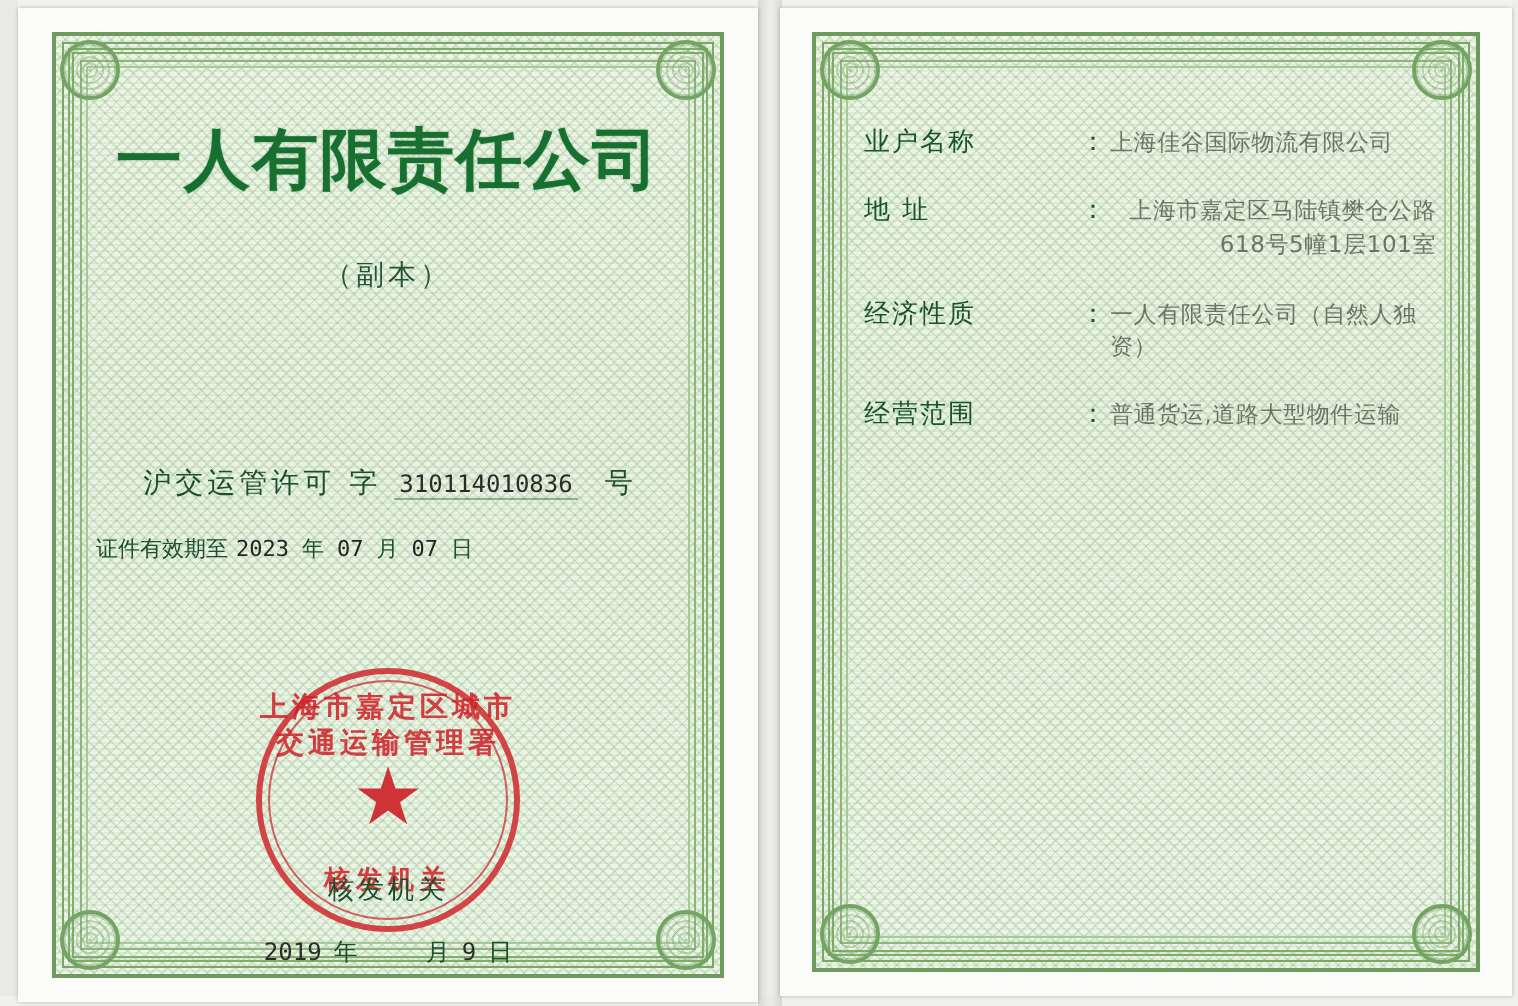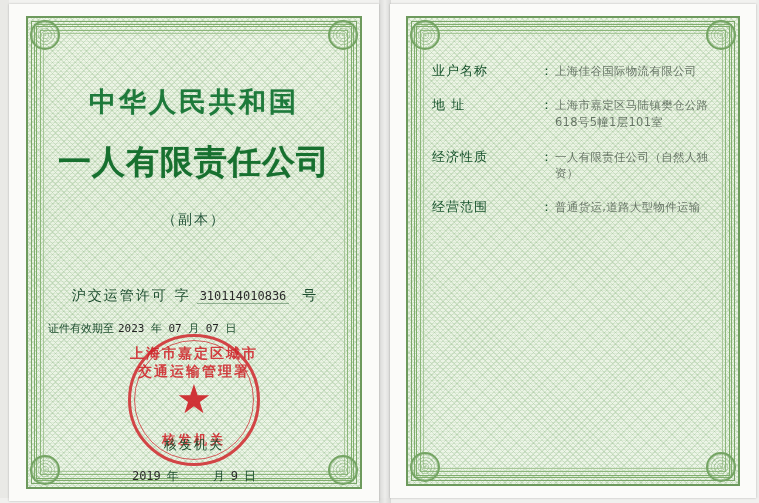--- a/index.html
+++ b/index.html
@@ -165,21 +165,21 @@
   .lic-row {
     margin-top: 58px;
     font-family: "DejaVu Sans", sans-serif;
     font-size: 14px;
     color: #1c4d2e;
     display: flex;
     justify-content: center;
     align-items: baseline;
     gap: 3px;
   }
-  .lic-row .label { letter-spacing: 2px; }
+  .lic-row .label { letter-spacing: 2px; margin-top: 28px; }
   .lic-row .zi { margin: 0 4px; letter-spacing: 1px; }
   .lic-row .num {
     font-family: "DejaVu Sans Mono", monospace;
     font-size: 12px;
     color: #2a2a2a;
     border-bottom: 1px solid rgba(60,110,70,0.5);
     padding: 0 3px;
   }
   .lic-row .hao { margin-left: 10px; }
 
@@ -311,21 +311,21 @@
     color: #17532c;
   }
   .field .fvalue {
     flex: 1 1 auto;
     font-size: 11.5px;
     color: #3c4a3e;
     line-height: 1.45;
     opacity: 0.72;
     letter-spacing: 0.3px;
   }
-  .field.addr .fvalue { line-height: 1.5; }
+  .field.addr .fvalue { line-height: 1.5; text-align: right; }
   .spaced2 { letter-spacing: 13px; }
 
   
   .gutter {
     position: absolute;
     left: 379px;
     top: 0;
     width: 12px;
     height: 503px;
     background: linear-gradient(90deg, rgba(0,0,0,0.10), rgba(0,0,0,0.02) 50%, rgba(0,0,0,0.10));
@@ -362,21 +362,20 @@
       <div class="border-deco"></div>
       <div class="border-inner"></div>
       <div class="border-thin"></div>
       <div class="rosette tl"></div>
       <div class="rosette tr"></div>
       <div class="rosette bl"></div>
       <div class="rosette br"></div>
 
       <div class="left-content">
 
-        <div class="nation-title">中华人民共和国</div>
 
         <div class="main-title">一人有限责任公司</div>
 
         <div class="sub-title">（副本）</div>
 
         <div class="lic-row">
           <span class="label">沪交运管许可</span>
           <span class="zi">字</span>
           <span class="num">310114010836</span>
           <span class="hao">号</span>

